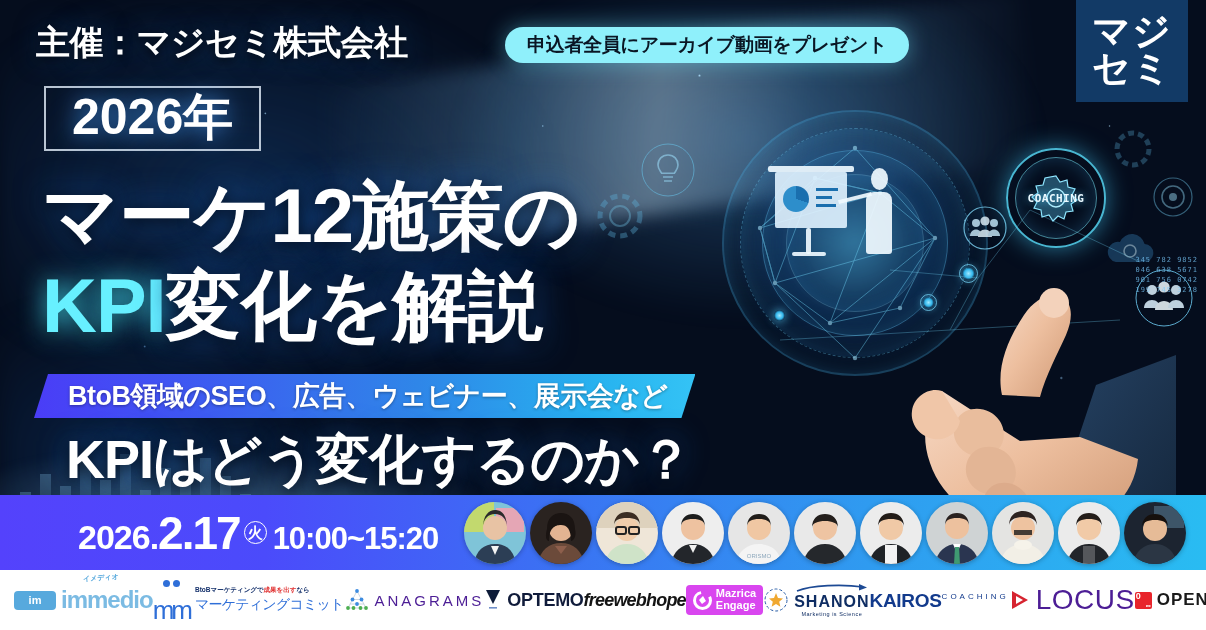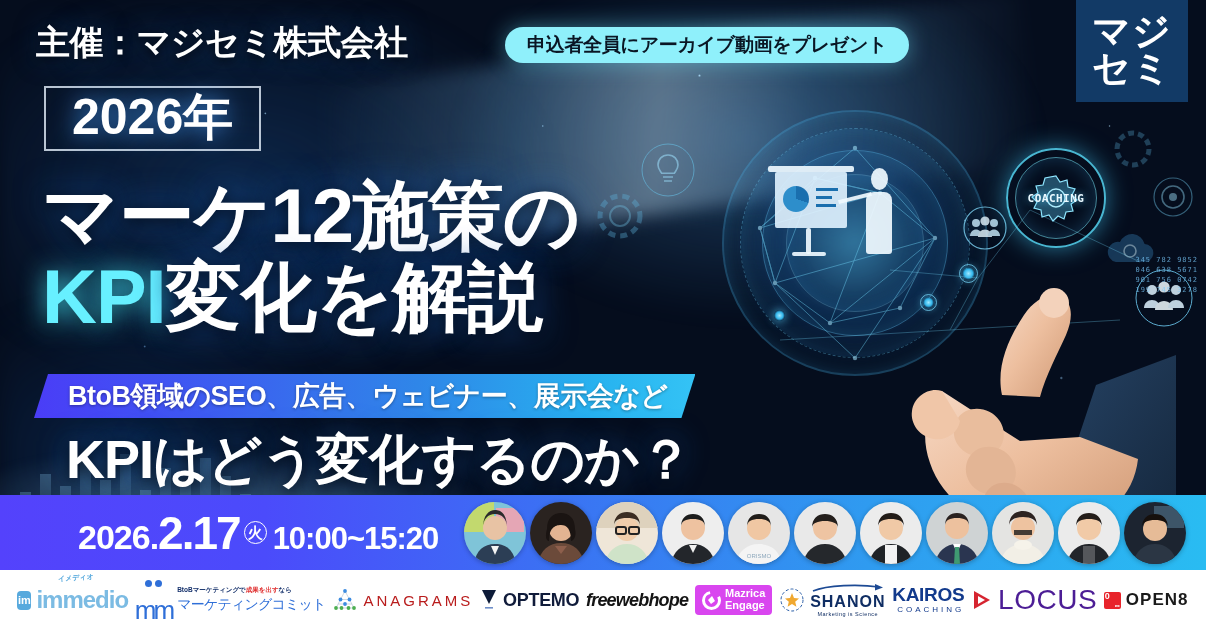--- a/index.html
+++ b/index.html
@@ -173,21 +173,21 @@
     white-space:nowrap;
   }
 
   .title-1, .title-2 {
     position:absolute; left:42px;
     font-size:76px; font-weight:700; line-height:1;
     letter-spacing:-1px; white-space:nowrap;
     text-shadow:0 3px 16px rgba(0,0,0,0.75), 0 0 34px rgba(25,95,190,0.85);
   }
   .title-1 { top:178px; color:#ffffff; }
-  .title-2 { top:259px; color:#ffffff;text-align:right; }
+  .title-2 { top:268px; color:#ffffff;text-align:right; }
   .title-2 .hl { color:#67f0ff; text-shadow:0 0 26px rgba(70,230,255,0.9), 0 3px 12px rgba(0,0,0,0.6); }
 
   .sub-bar {
     position:absolute; left:34px; top:374px;
     height:44px;
     padding:0 28px 0 34px;
     display:flex; align-items:center;
     background:linear-gradient(90deg,#4a3df7 0%,#3f56f2 22%,#2f86e8 58%,#27b2ef 85%,#34c3f5 100%);
     clip-path:polygon(14px 0, 100% 0, calc(100% - 14px) 100%, 0 100%);
     color:#ffffff; font-size:27px; font-weight:700;
@@ -234,35 +234,35 @@
   .sponsors {
     position:absolute; left:0; bottom:0;
     width:1206px; height:60px;
     background:#ffffff;
     display:flex; align-items:center; justify-content:space-around;
     padding:0 14px;
   }
   .sp { display:flex; align-items:center; gap:5px; white-space:nowrap; }
 
   .sp-immedio-mark {
-    width:14px; height:19px; border-radius:4px; background:#57a9dd;
+    width:42px; height:19px; border-radius:4px; background:#57a9dd;
     color:#fff; font-size:11px; font-weight:700;
     display:flex; align-items:center; justify-content:center;
   }
   .sp-immedio-kana { position:absolute; font-size:7px; color:#57a9dd; font-weight:700; transform:translate(22px,-13px) rotate(-4deg); }
   .sp-immedio-txt { font-size:24px; color:#7bbbe3; font-weight:700; letter-spacing:-1px; }
 
   .sp-commit-dots { display:flex; gap:3px; margin-bottom:13px; }
   .sp-commit-dots i { width:7px; height:7px; border-radius:50%; background:#2f6fd8; display:block; }
   .sp-commit-m { font-size:26px; color:#2f6fd8; font-weight:400; line-height:.8; letter-spacing:-3px; }
   .sp-commit-top { font-size:6.5px; font-weight:700; color:#14306b; }
   .sp-commit-top b { color:#e03131; }
   .sp-commit-main { font-size:14px; font-weight:400; color:#2f6fd8; letter-spacing:-0.8px; }
 
-  .sp-anagrams-txt { font-size:15px; color:#b91c1c; letter-spacing:3px; }
+  .sp-anagrams-txt { font-size:15px; color:#4c1d95; letter-spacing:3px; }
   .sp-optemo-txt { font-size:18px; color:#101b3a; font-weight:700; letter-spacing:-0.3px; }
   .sp-free-txt { font-size:18px; color:#141414; font-style:italic; font-weight:700; letter-spacing:-0.8px; }
   .sp-mazrica {
     background:#d946ef; color:#fff; border-radius:4px;
     padding:3px 7px; display:flex; align-items:center; gap:4px;
   }
   .sp-mazrica-txt { font-size:11px; font-weight:700; line-height:1.05; text-align:left; }
   .sp-shanon-txt { font-size:16px; color:#0f2d63; font-weight:700; letter-spacing:1px; }
   .sp-shanon-sub { font-size:5.5px; color:#0f2d63; letter-spacing:0.5px; }
   .sp-kairos-main { font-size:19px; color:#123a8c; font-weight:700; letter-spacing:-0.3px; line-height:1; }
@@ -629,21 +629,21 @@
         <svg width="74" height="9" viewBox="0 0 74 9">
           <path d="M2 7C16 1 48 0 68 3" fill="none" stroke="#1d4a94" stroke-width="1.6"></path>
           <path d="M64 0l8 3.4-8 3z" fill="#1d4a94"></path>
         </svg>
         <span class="sp-shanon-txt">SHANON</span>
         <span class="sp-shanon-sub">Marketing is Science</span>
       </div>
     </div>
 
     <div class="sp">
-      <div style="display:flex; flex-direction:column; align-items:flex-end;">
+      <div style="display:flex; flex-direction:row; align-items:flex-start;">
         <span class="sp-kairos-main">KAIROS</span>
         <span class="sp-kairos-sub">COACHING</span>
       </div>
     </div>
 
     <div class="sp">
       <svg width="22" height="22" viewBox="0 0 22 22">
         <path d="M3 2 L19 11 L3 20 Z" fill="#d62430"></path>
         <path d="M7 7 L14 11 L7 15 Z" fill="#fff"></path>
       </svg>

